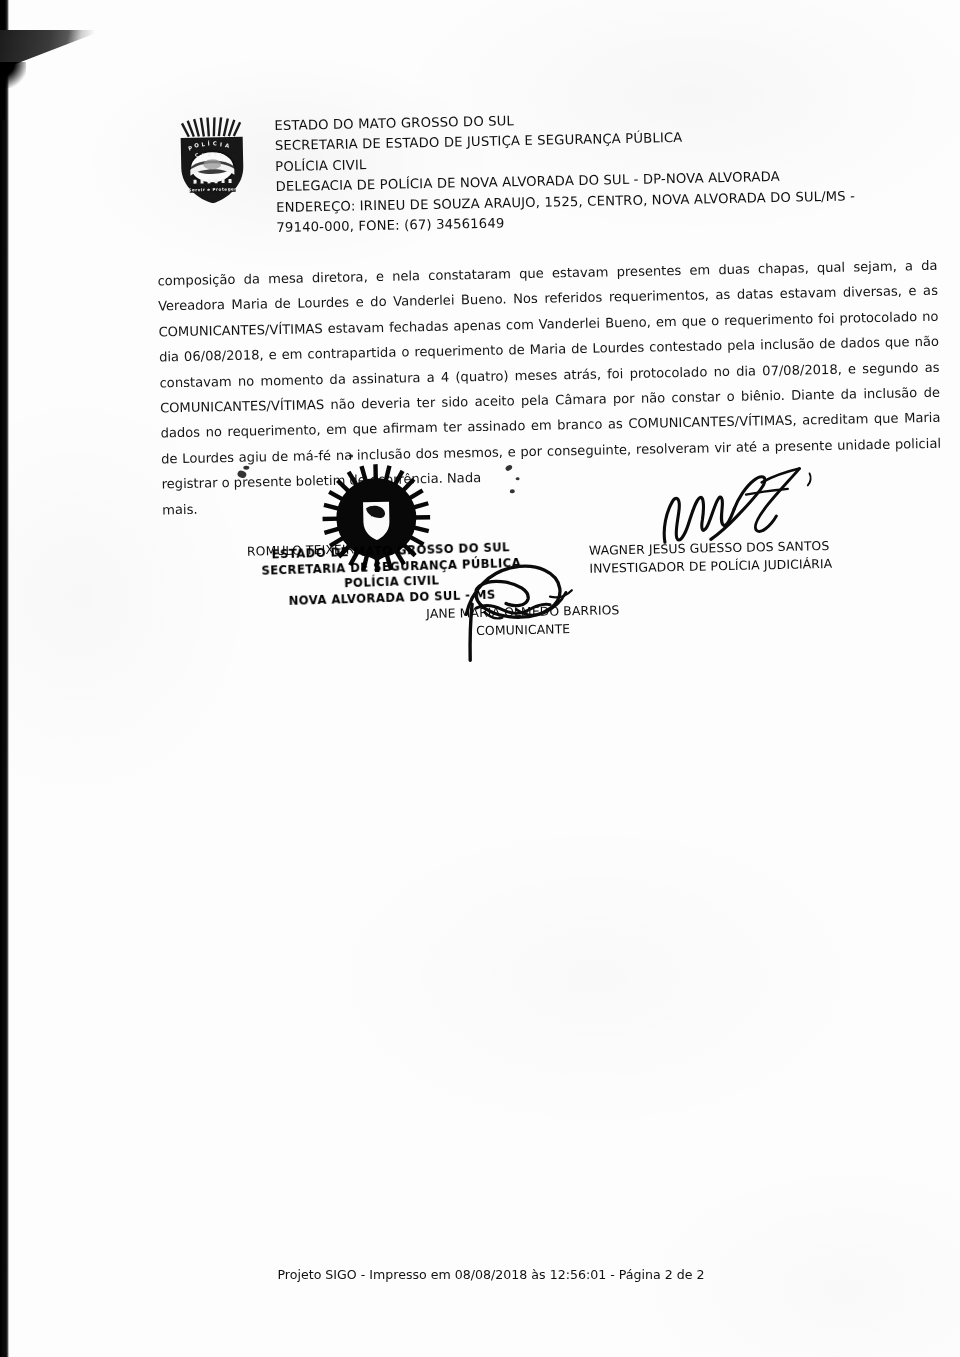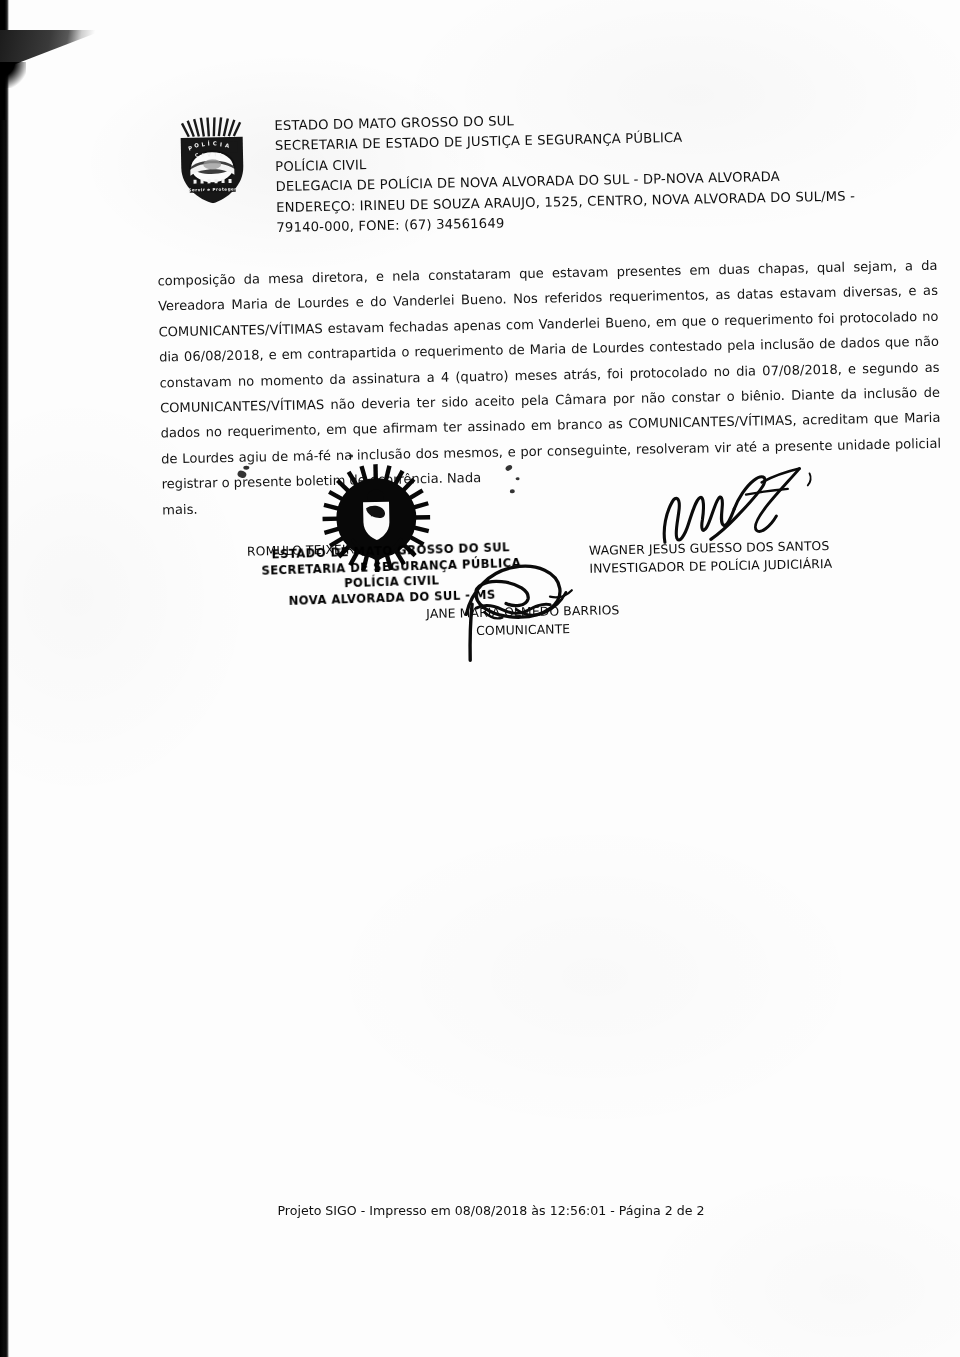--- a/index.html
+++ b/index.html
@@ -161,21 +161,21 @@
     letter-spacing: 0.45px;
     color: #000;
     white-space: nowrap;
     filter: blur(0.12px);
   }
 
   
   #footer {
     position: absolute;
     left: 0;
-    top: 1200px;
+    top: 1264px;
     width: 960px;
     text-align: center;
   }
   #footer .footer-text {
     display: inline-block;
     font-family: "DejaVu Sans", sans-serif;
     font-size: 12.6px;
     color: #111;
     margin-left: 22px;
   }

